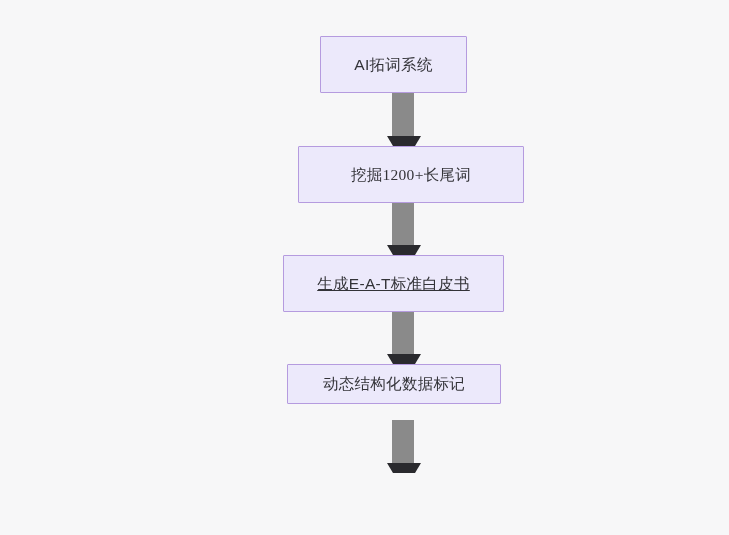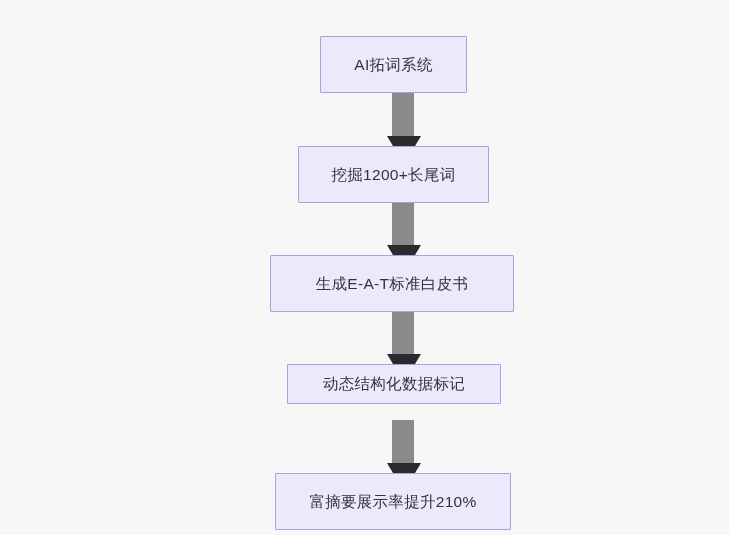--- a/index.html
+++ b/index.html
@@ -36,22 +36,22 @@
     white-space: nowrap;
   }
 
   .node-label {
     display: block;
     text-align: center;
   }
 
   
   .node-1 { left: 298px; top: 14px;  width: 147px; height: 57px; }
-  .node-2 { left: 276px; top: 124px; width: 191px; height: 57px; }
-  .node-3 { left: 248px; top: 233px; width: 244px; height: 57px; }
+  .node-2 { left: 276px; top: 124px; width: 226px; height: 57px; font-family: Liberation Serif, serif; }
+  .node-3 { left: 261px; top: 233px; width: 221px; height: 57px; text-decoration: underline; }
   .node-4 { left: 265px; top: 342px; width: 214px; height: 40px; }
   .node-5 { left: 253px; top: 451px; width: 236px; height: 57px; }
 
   
   .connector {
     position: absolute;
     left: 365px;
     width: 13px;
     pointer-events: none;
   }
@@ -122,17 +122,14 @@
 
   <div class="node-box node-4">
     <span class="node-label">动态结构化数据标记</span>
   </div>
 
   <div class="connector conn-4">
     <div class="shaft"></div>
     <div class="head"></div>
   </div>
 
-  <div class="node-box node-5">
-    <span class="node-label">富摘要展示率提升210%</span>
-  </div>
 
 </div>
 
 </body></html>

